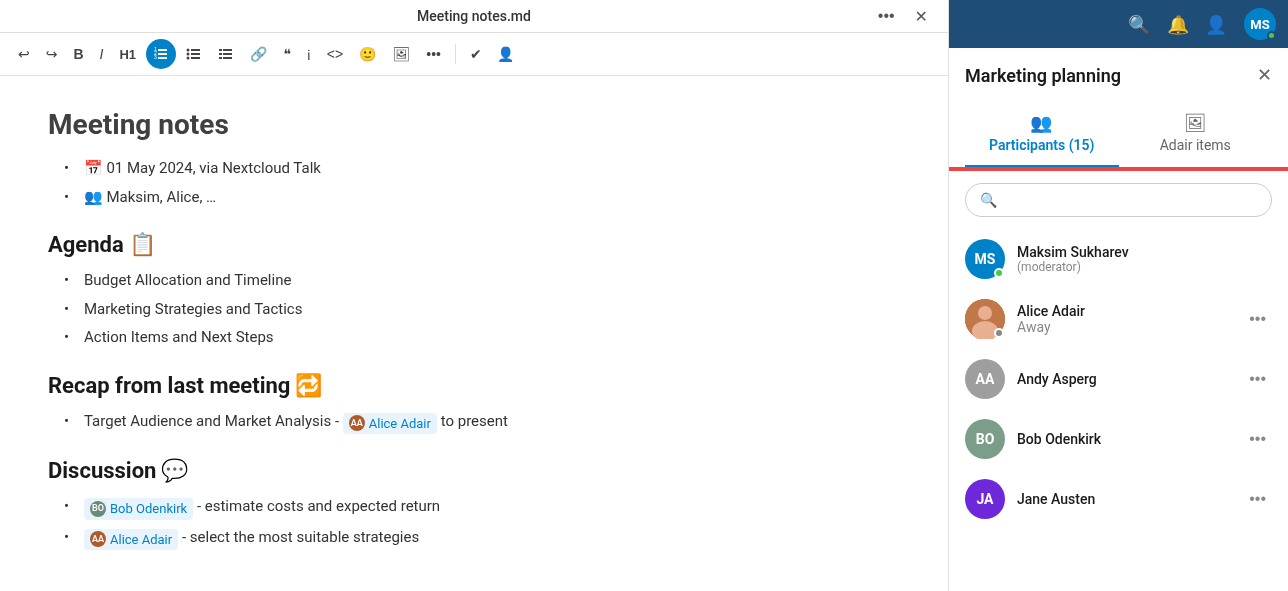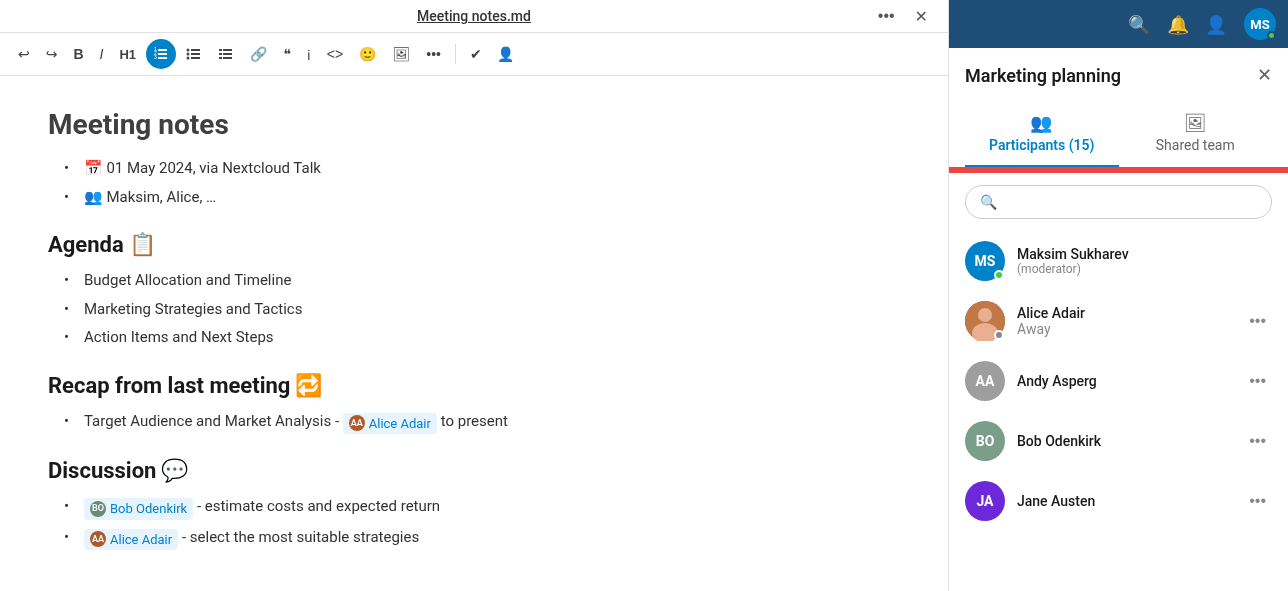--- a/index.html
+++ b/index.html
@@ -21,21 +21,20 @@
       padding: 8px 16px;
       border-bottom: 1px solid #e0e0e0;
       position: relative;
       background: #fff;
     }
 
     .editor-title {
       font-size: 14px;
       font-weight: 500;
       color: #333;
-      text-decoration: underline;
     }
 
     .titlebar-actions {
       position: absolute;
       right: 16px;
       display: flex;
       gap: 12px;
       align-items: center;
     }
 
@@ -196,21 +195,21 @@
       width: 9px;
       height: 9px;
       background: #44cc44;
       border-radius: 50%;
       border: 2px solid #1e4d78;
     }
 
     
     .sidebar-header {
       padding: 16px 16px 0;
-      border-bottom: 6px solid #ef4444;
+      border-bottom: 4px solid #ef4444;
     }
 
     .sidebar-close-row {
       display: flex;
       justify-content: space-between;
       align-items: center;
       margin-bottom: 16px;
     }
 
     .sidebar-panel-title {
@@ -497,21 +496,21 @@
       <button class="sidebar-close-btn">✕</button>
     </div>
 
     <div class="sidebar-tabs">
       <div class="sidebar-tab active">
         <span class="tab-icon">👥</span>
         <span>Participants (15)</span>
       </div>
       <div class="sidebar-tab">
         <span class="tab-icon">🖼</span>
-        <span>Shared team</span>
+        <span>Adair items</span>
       </div>
     </div>
   </div>
 
   <div class="sidebar-search">
     <div class="search-box">
       <span class="search-icon-char">🔍</span>
     </div>
   </div>
 

